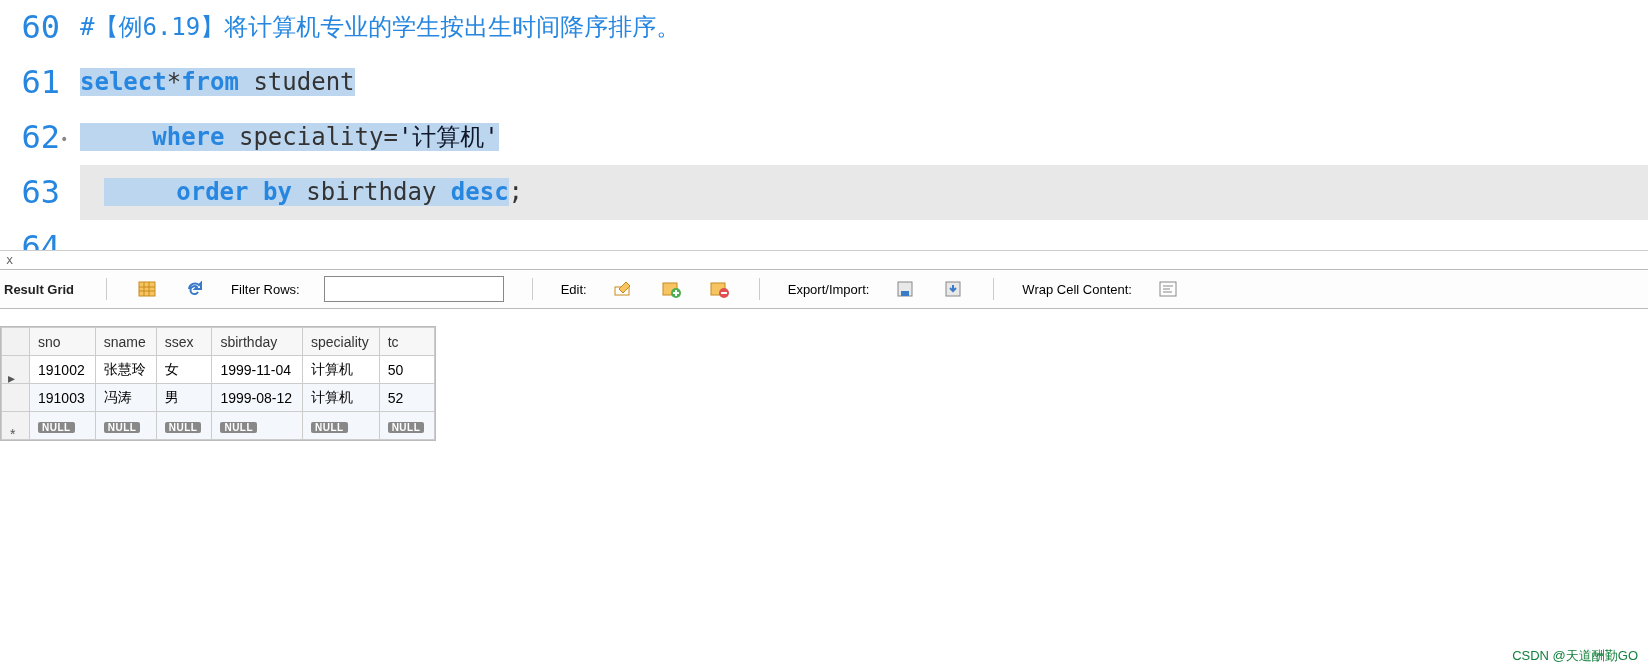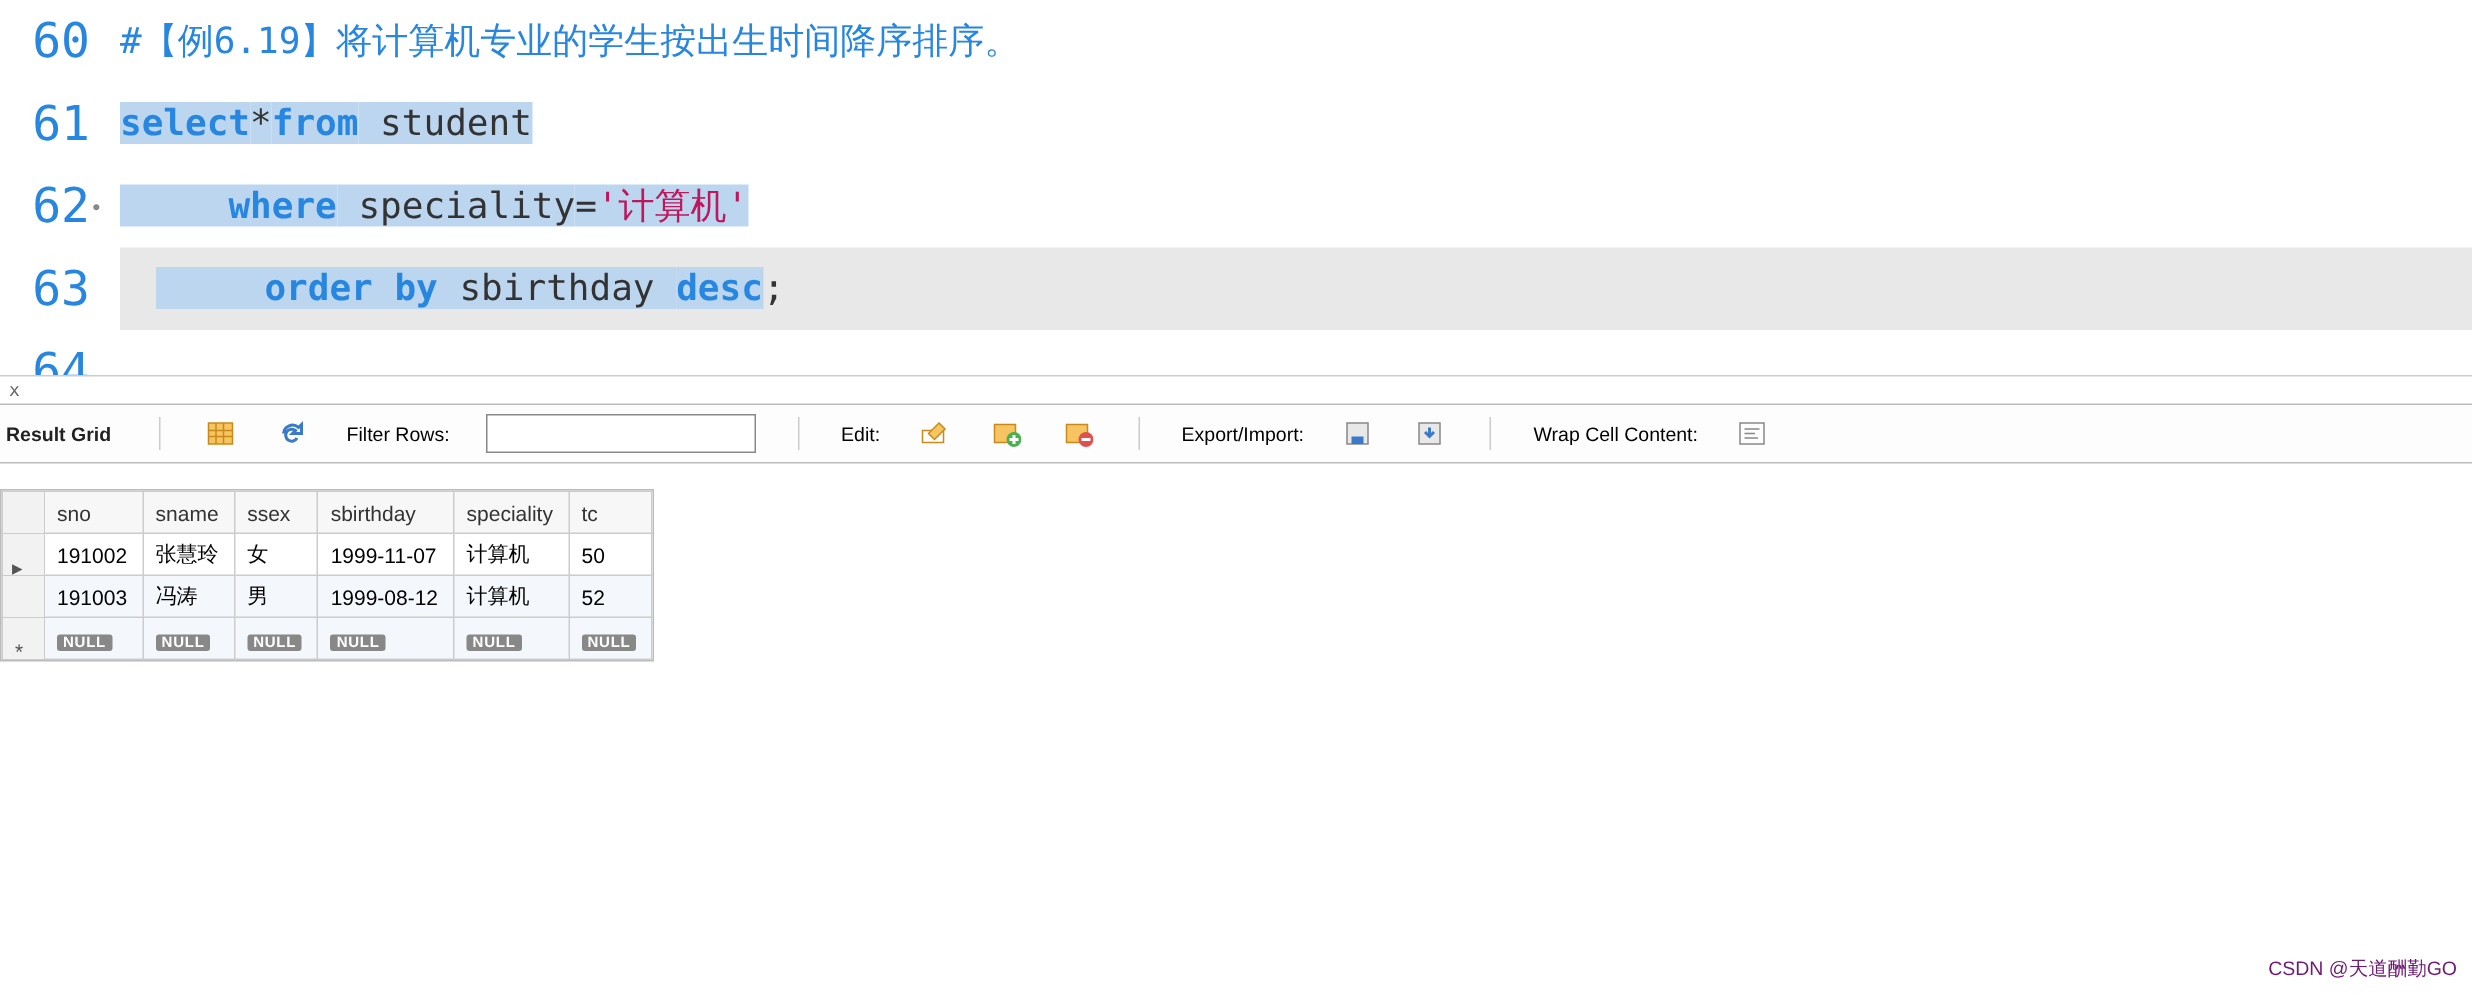--- a/index.html
+++ b/index.html
@@ -6,21 +6,21 @@
 body { font-family: Consolas, "Microsoft YaHei", monospace; font-size: 14px; background: #fff; width: 1648px; }
 
 
 .editor { display: flex; background: #fff; }
 .gutter { width: 80px; text-align: right; padding-right: 20px; color: #2686e0; font-size: 32px; line-height: 55px; font-family: Consolas, monospace; }
 .code { flex: 1; font-size: 24px; line-height: 55px; font-family: Consolas, "Microsoft YaHei", monospace; position: relative; }
 .code-line { white-space: pre; position: relative; }
 .comment { color: #2686e0; }
 .keyword { color: #2686e0; font-weight: bold; }
 .ident { color: #333; text-align: center; }
-.string { color: #be185d; }
+.string { color: #0f172a; }
 .op { color: #333; }
 .punct { color: #333; }
 .sel { background: #bcd6ef; }
 .line63 { background: #e8e8e8; padding-left: 24px; }
 .bubble { position: absolute; left: -20px; top: 57px; color: #888; font-size: 14px; }
 .truncated { color: #2686e0; overflow: hidden; height: 30px; }
 
 
 .close-bar { border-top: 1px solid #ccc; padding: 2px 6px; font-size: 12px; color: #666; }
 
@@ -37,21 +37,21 @@
 .grid { border-collapse: collapse; font-family: Tahoma, "Microsoft YaHei", sans-serif; font-size: 14px; }
 .grid th, .grid td { border: 1px solid #ccc; padding: 4px 10px 4px 8px; text-align: left; background: #fff; height: 28px; }
 .grid th { background: #f7f7f7; font-weight: normal; color: #333; }
 .rowhead { width: 28px; background: #f2f2f2 !important; text-align: center; color: #666; position: relative; }
 .grid tr.alt td { background: #f4f7fb; }
 .null-badge { display: inline-block; background: #888; color: #fff; font-size: 10px; font-weight: bold; padding: 0px 4px; border-radius: 2px; letter-spacing: 0.5px; }
 .cursor-arrow::before { content: "▸"; color: #555; position: absolute; left: 6px; }
 .star-row::before { content: "*"; color: #555; position: absolute; left: 8px; }
 
 
-.watermark { position: fixed; right: 10px; bottom: 16px; color: #701a75; font-size: 13px; font-family: "Microsoft YaHei", sans-serif; }
+.watermark { position: fixed; right: 10px; bottom: 6px; color: #15803d; font-size: 13px; font-family: "Microsoft YaHei", sans-serif; }
 </style>
 </head>
 <body>
 
 
 
 
 <div class="editor">
   <div class="gutter">
     <div>60</div>
@@ -149,21 +149,21 @@
         <th>speciality</th>
         <th>tc</th>
       </tr>
     </thead>
     <tbody>
       <tr>
         <td class="rowhead cursor-arrow"></td>
         <td>191002</td>
         <td>张慧玲</td>
         <td>女</td>
-        <td>1999-11-07</td>
+        <td>1999-11-04</td>
         <td>计算机</td>
         <td>50</td>
       </tr>
       <tr class="alt">
         <td class="rowhead"></td>
         <td>191003</td>
         <td>冯涛</td>
         <td>男</td>
         <td>1999-08-12</td>
         <td>计算机</td>

